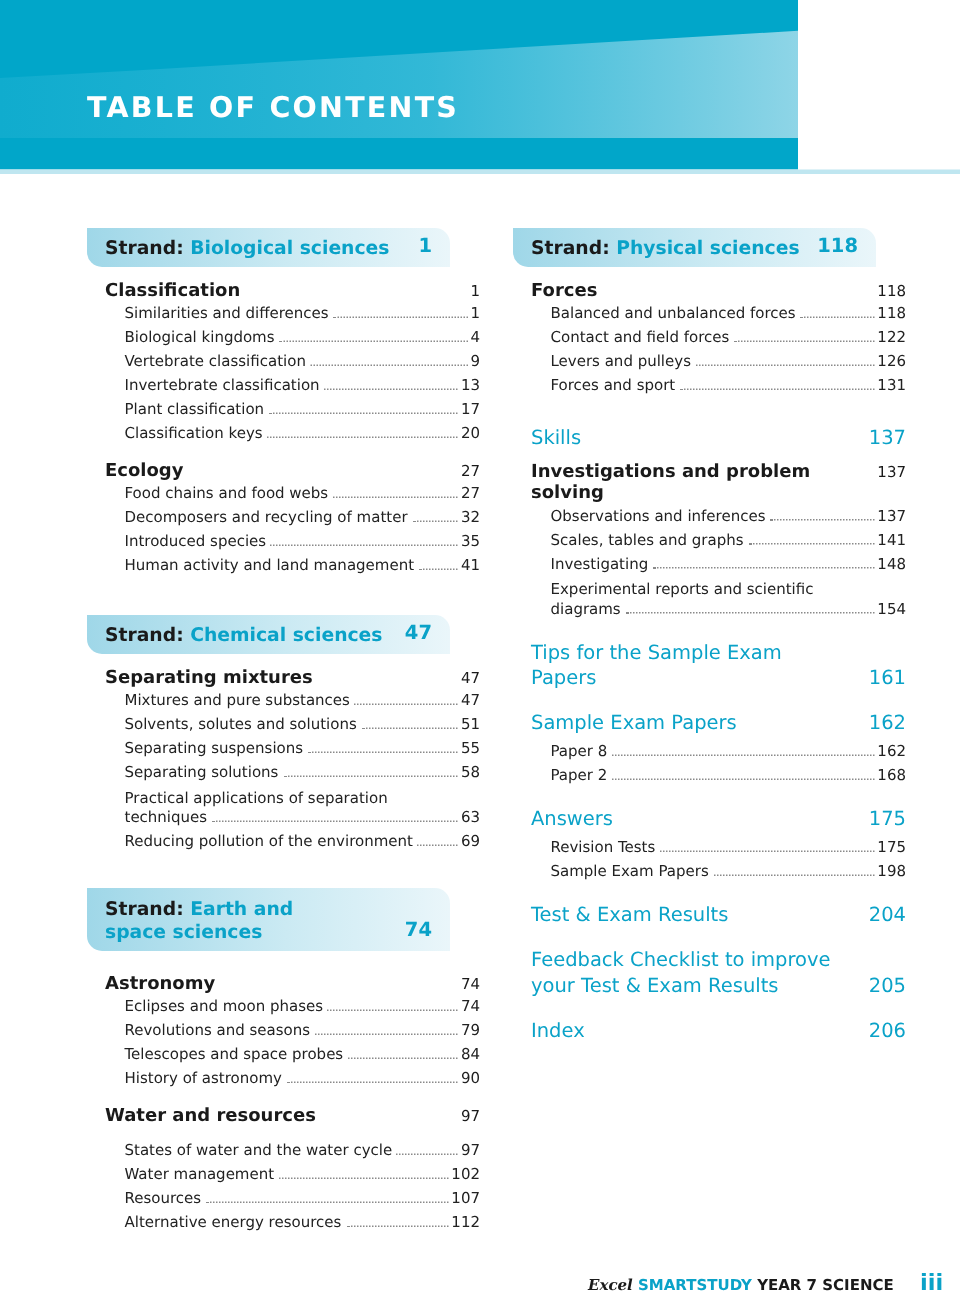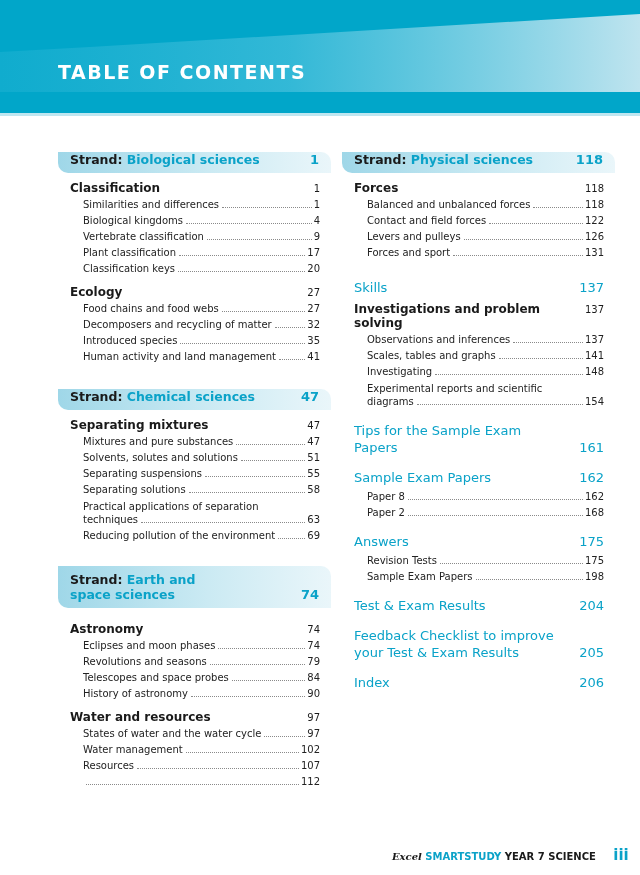--- a/index.html
+++ b/index.html
@@ -1,40 +1,40 @@
 <!DOCTYPE html>
 <html><head>
 <meta charset="utf-8">
 <style>
   * { box-sizing: border-box; margin: 0; padding: 0; }
   html, body { width: 640px; height: 875px; background: #ffffff; overflow: hidden; }
   body { font-family: "DejaVu Sans", "Liberation Sans", sans-serif; color: #1a1a1a; position: relative; }
 
   .banner {
-    position: absolute; left: 0; top: 0; width: 640px; height: 113px;
+    position: absolute; left: 0; top: 0; width: 532px; height: 113px;
     background: #01a6c9; overflow: hidden;
   }
   .banner-sheen {
     position: absolute; left: 0; top: 0; width: 640px; height: 113px;
   }
   .banner-edge { position: absolute; left: 0; top: 113px; width: 640px; height: 3px; background: #bfe6f0; }
   .banner-title {
     position: absolute; left: 58px; top: 61px;
     font-family: "DejaVu Sans", sans-serif; font-weight: bold; font-size: 19px;
     letter-spacing: 1.5px; color: #ffffff;
   }
 
   .col { position: absolute; top: 152px; width: 262px; }
   .col-left { left: 58px; }
   .col-right { left: 342px; }
 
   .strand {
-    position: relative; width: 273px; border-radius: 0 10px 0 10px;
+    position: relative; width: 242px; border-radius: 0 10px 0 10px;
     background: linear-gradient(90deg, #9fd7e8 0%, #cbeaf3 55%, #eaf6fa 100%);
-    padding: 0 12px 6px 12px; font-weight: bold; font-size: 12.5px;
+    padding: 5px 12px 6px 12px; font-weight: bold; font-size: 12.5px;
     display: flex; justify-content: space-between; align-items: flex-end;
   }
   .strand .lbl { color: #1a1a1a; }
   .strand .nm { color: #0aa2c8; }
   .strand .pg { color: #0aa2c8; font-size: 13px; }
   .strand.two-line { padding-top: 6px; }
 
   .topic { display: flex; justify-content: space-between; align-items: baseline;
     font-weight: bold; font-size: 12px; margin-top: 8px; padding-left: 12px; }
   .topic .pg { font-weight: normal; font-size: 10px; }
@@ -95,20 +95,25 @@
         <span class="t">Biological kingdoms</span>
         <span class="dots"></span>
         <span class="pg">4</span>
       </div>
     <div class="entry">
         <span class="t">Vertebrate classification</span>
         <span class="dots"></span>
         <span class="pg">9</span>
       </div>
     <div class="entry">
+        <span class="t">Invertebrate classification</span>
+        <span class="dots"></span>
+        <span class="pg">13</span>
+      </div>
+    <div class="entry">
         <span class="t">Plant classification</span>
         <span class="dots"></span>
         <span class="pg">17</span>
       </div>
     <div class="entry">
         <span class="t">Classification keys</span>
         <span class="dots"></span>
         <span class="pg">20</span>
       </div>
   </div>
@@ -214,37 +219,38 @@
         <span class="t">History of astronomy</span>
         <span class="dots"></span>
         <span class="pg">90</span>
       </div>
   </div>
 
   <div class="topic">
     <span>Water and resources</span>
     <span class="pg">97</span>
   </div>
-  <div style="margin-top:2px">
+  <div style="margin-top:10px">
     <div class="entry">
         <span class="t">States of water and the water cycle</span>
         <span class="dots"></span>
         <span class="pg">97</span>
       </div>
     <div class="entry">
         <span class="t">Water management</span>
         <span class="dots"></span>
         <span class="pg">102</span>
       </div>
     <div class="entry">
         <span class="t">Resources</span>
         <span class="dots"></span>
         <span class="pg">107</span>
       </div>
     <div class="entry">
+        <span class="t">Alternative energy resources</span>
         <span class="dots"></span>
         <span class="pg">112</span>
       </div>
   </div>
 </div>
 
 <div class="col col-right">
 
   <div class="strand">
     <span><span class="lbl">Strand:</span> <span class="nm">Physical sciences</span></span>

